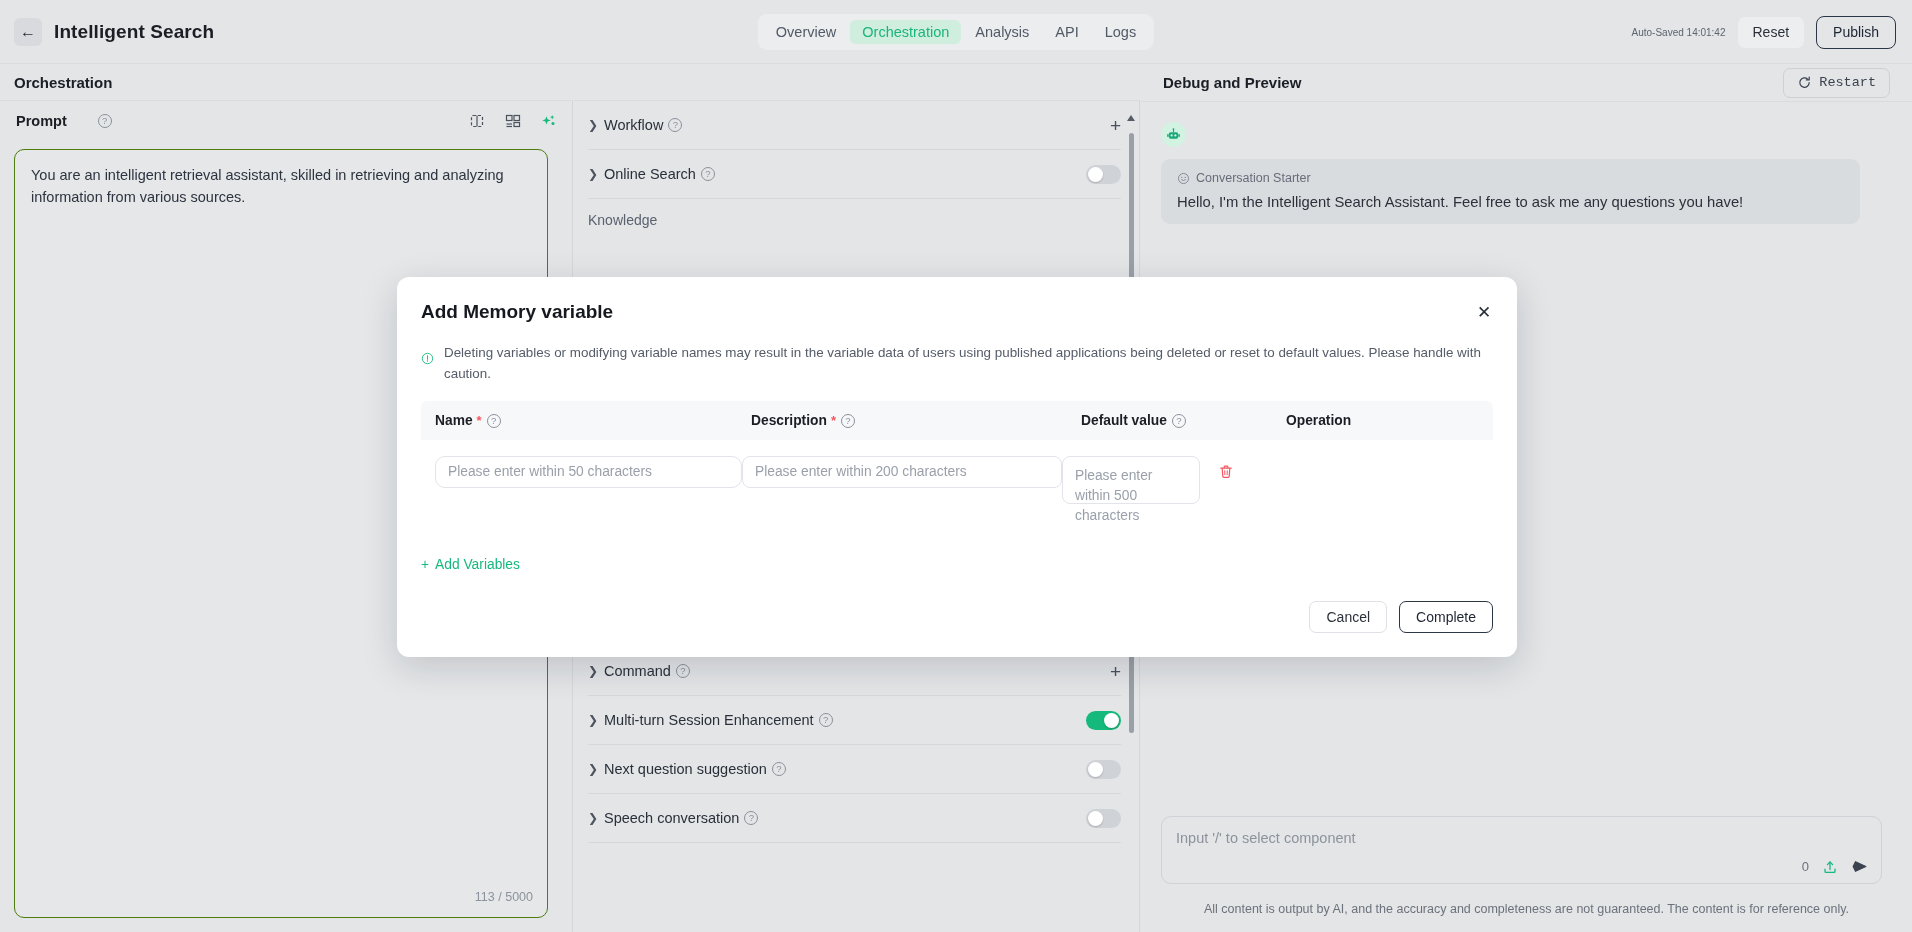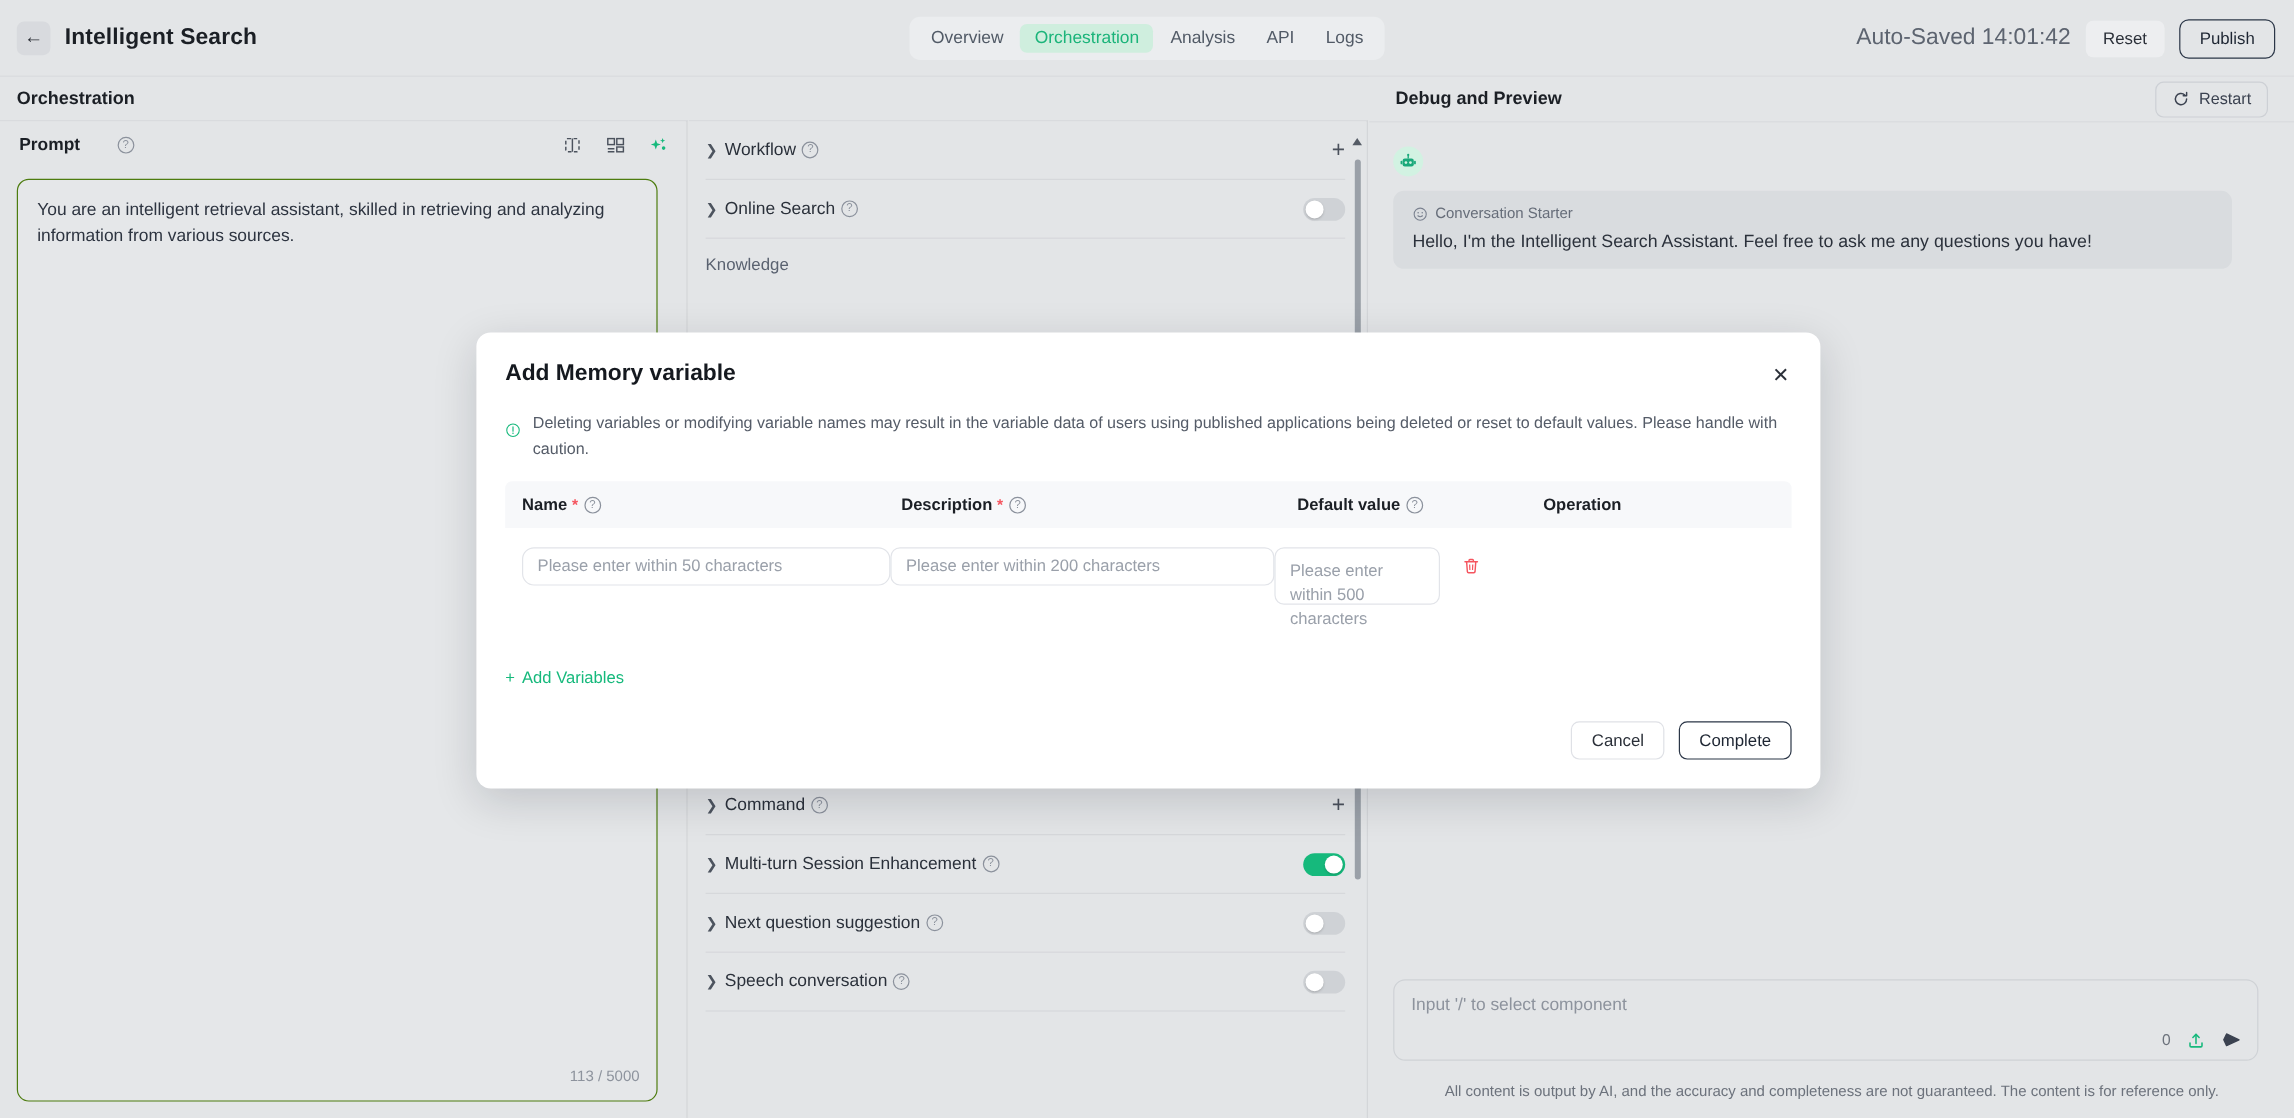--- a/index.html
+++ b/index.html
@@ -36,21 +36,21 @@
   .tab {
     padding: 4px 12px; border-radius: 6px; font-size: 14.5px;
     color: #515a66; cursor: pointer; white-space: nowrap;
   }
   .tab.active { background: #cfeede; color: #1bb47a; }
 
   .topright {
     position: absolute; right: 16px; top: 0; height: 64px;
     display: flex; align-items: center; gap: 12px;
   }
-  .autosave { font-size: 19px; color: #5d6470; }
+  .autosave { font-size: 10px; color: #5d6470; }
   .btn {
     height: 31px; padding: 0 14px; border-radius: 7px;
     font-size: 14px; display: flex; align-items: center;
     cursor: pointer; border: 1px solid transparent; background: #edeef0; color: #2b3039;
   }
   .btn.outline-dark { background: transparent; border: 1px solid #2b3647; color: #1d2532; border-radius: 8px; padding: 0 16px; height: 33px; }
 
   
   .subhead {
     position: absolute; top: 64px; left: 0; width: 1140px; height: 36px;
@@ -134,21 +134,21 @@
     position: absolute; left: 1141px; top: 64px; right: 0; bottom: 0;
     background: #e3e5e7;
   }
   .right-head {
     height: 37px; display: flex; align-items: center; padding: 0 22px;
   }
   .right-title { font-size: 15px; font-weight: 700; color: #1b1f25; }
   .restart-btn {
     margin-left: auto; height: 30px; padding: 0 13px; border: 1px solid #cdd0d5;
     border-radius: 7px; display: flex; align-items: center; gap: 7px;
-    font-size: 13.5px; color: #3b4250; background: transparent; cursor: pointer;
+    font-size: 13.5px; color: #3b4250; background: transparent; cursor: pointer; font-family: Liberation Mono, monospace;
   }
   .right-body { position: absolute; top: 37px; left: 0; right: 0; bottom: 0; border-top: 1px solid #d9dbde; }
   .bot-avatar {
     position: absolute; left: 20px; top: 20px; width: 25px; height: 25px; border-radius: 50%;
     background: #d2f2e2; display: flex; align-items: center; justify-content: center;
   }
   .bubble {
     position: absolute; left: 20px; top: 57px; right: 52px;
     background: #d9dcdf; border-radius: 9px; padding: 12px 16px 14px 16px;
   }

